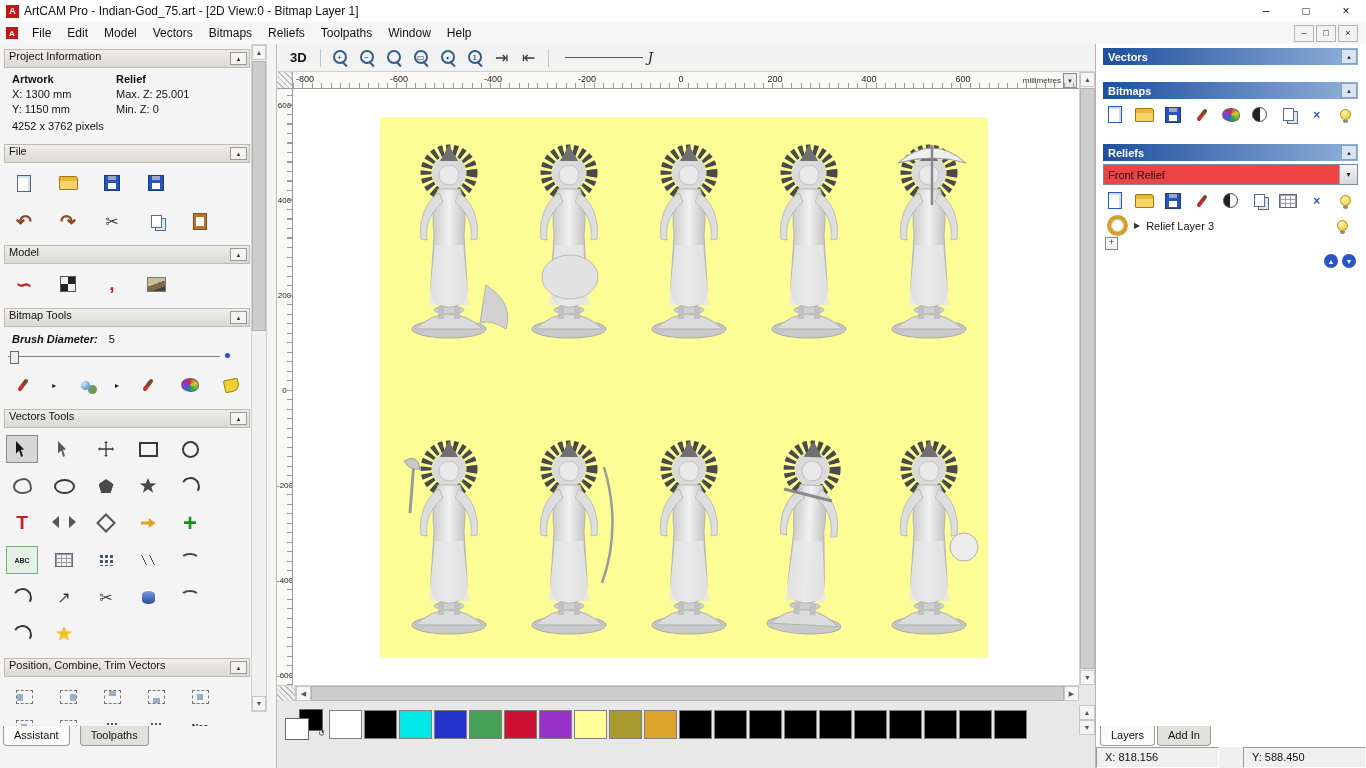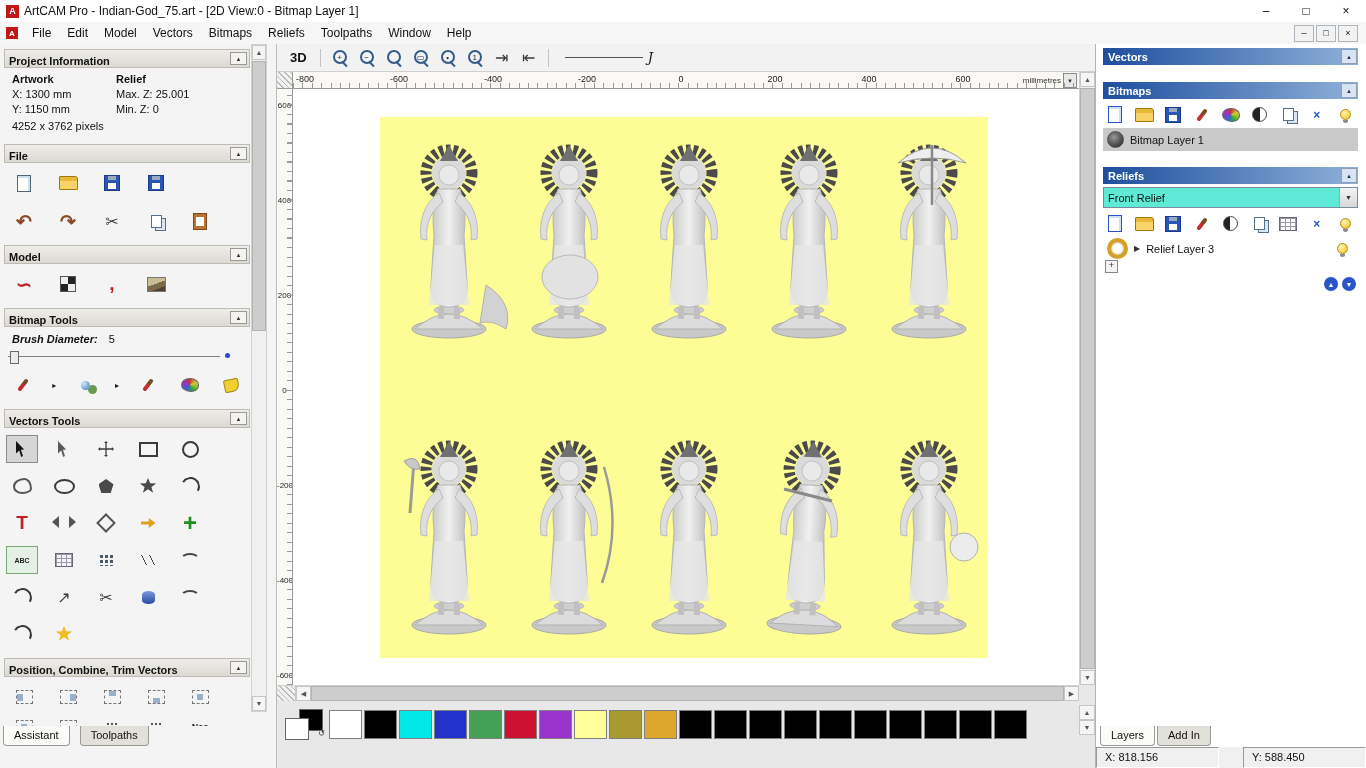--- a/index.html
+++ b/index.html
@@ -69,21 +69,21 @@
   .i-dots-sm::before{content:"";width:12px;height:10px;background:radial-gradient(#555 1px,transparent 1.2px) 0 0/4px 4px;}
   .t-nes{font-size:9px;font-weight:bold;color:#222;}
   .i-zoom{font-size:8px;line-height:1;color:#123;}
   .i-zoom::before{content:"";position:absolute;left:5px;top:3px;width:10px;height:10px;border:2px solid #345a8a;border-radius:50%;}
   .i-zoom::after{content:"";position:absolute;right:4px;bottom:4px;width:7px;height:2px;background:#345a8a;transform:rotate(45deg);}
   .torus{width:13px;height:13px;border-radius:50%;border:4px solid #d4a028;box-shadow:inset 0 0 2px #8a6a10;background:#fff;}
   .bthumb{width:15px;height:15px;border-radius:50%;background:radial-gradient(circle at 40% 35%,#999,#1a1a1a);border:1px solid #555;}
   
   .left{position:absolute;left:0;top:44px;width:277px;bottom:0;background:#f4f4f4;border-right:1px solid #bcbcbc;box-sizing:border-box;}
   .left-content{position:absolute;left:4px;top:2px;width:246px;}
-  .sec-h{height:17px;background:linear-gradient(#eeede9,#dbd9d2);border:1px solid #bdbbb4;display:flex;align-items:flex-end;font-weight:bold;padding:0 4px;position:relative;margin-top:6px;cursor:pointer;}
+  .sec-h{height:17px;background:linear-gradient(#eeede9,#dbd9d2);border:1px solid #bdbbb4;display:flex;align-items:flex-start;font-weight:normal;padding:0 4px;position:relative;margin-top:6px;cursor:pointer;}
   .colbtn{position:absolute;right:2px;top:2px;width:15px;height:11px;background:#f4f3f0;border:1px solid #999;font-size:6px;display:flex;align-items:center;justify-content:center;color:#333;cursor:pointer;}
   .info{display:grid;grid-template-columns:104px 1fr;padding:4px 8px 2px;line-height:15px;}
   .info b{font-weight:bold;}
   .info-full{padding:0 8px 4px;line-height:15px;}
   .iconrow{display:flex;align-items:center;gap:12px;padding:6px 4px 4px;}
   .brush-row{padding:6px 8px 0;font-style:italic;font-weight:bold;}
   .brush-row .val{font-style:normal;font-weight:normal;margin-left:8px;}
   .slider{position:relative;height:14px;margin:4px 12px 2px 4px;}
   .slider .track{position:absolute;left:0;right:18px;top:7px;height:1px;background:#808080;}
   .slider .handle{position:absolute;left:2px;top:2px;width:7px;height:11px;background:#ececec;border:1px solid #6a6a6a;cursor:pointer;}
@@ -134,21 +134,21 @@
   .mini-scroll{position:absolute;right:0;top:2px;width:16px;}
   
   .right{position:absolute;right:0;top:44px;width:271px;bottom:0;background:#ffffff;border-left:1px solid #b4b4b4;box-sizing:border-box;}
   .rp-pad{position:absolute;left:7px;right:8px;top:2px;}
   .rp-h{height:17px;background:linear-gradient(90deg,#1e4f9e,#8fb0d8);color:#fff;font-weight:bold;display:flex;align-items:center;padding:0 5px;position:relative;margin-top:4px;}
   .rp-hbtn{position:absolute;right:1px;top:1px;bottom:1px;width:16px;background:#d8e4f4;border:1px solid #8aa0b8;color:#234;font-size:6px;display:flex;align-items:center;justify-content:center;box-sizing:border-box;cursor:pointer;}
   .bar-s{display:flex;align-items:center;gap:4px;padding:4px 0 2px;}
   .bar-s .icn{width:24px;height:21px;font-size:12px;}
   .layer-row{display:flex;align-items:center;gap:6px;height:23px;padding:0 4px;cursor:pointer;}
   .layer-row.sel{background:#c9c9c9;}
-  .rp-select{display:flex;align-items:center;height:19px;border:1px solid #7a8aa0;background:#5eead4;margin-top:3px;cursor:pointer;}
+  .rp-select{display:flex;align-items:center;height:19px;border:1px solid #7a8aa0;background:#ef4444;margin-top:3px;cursor:pointer;}
   .rp-select .val{flex:1;padding:0 4px;}
   .rp-select .dd{width:17px;height:100%;background:linear-gradient(#f4f4f4,#d8d8d8);border-left:1px solid #9aa8b8;display:flex;align-items:center;justify-content:center;font-size:7px;color:#333;}
   .expander{font-size:8px;color:#333;}
   .plusbtn{width:11px;height:11px;border:1px solid #888;background:#f4f4f4;font-size:9px;line-height:9px;text-align:center;color:#333;margin-left:2px;cursor:pointer;}
   .navcircs{display:flex;gap:4px;justify-content:flex-end;padding:4px 2px 0;}
   .circ{width:14px;height:14px;border-radius:50%;background:#2a55c8;color:#fff;font-size:7px;display:flex;align-items:center;justify-content:center;cursor:pointer;}
   .rtabs{position:absolute;left:4px;bottom:22px;display:flex;gap:2px;}
   .statusbar{position:absolute;left:0;right:0;bottom:0;height:21px;display:flex;background:#f0f0f0;gap:24px;}
   .scell{flex:1;border:1px solid;border-color:#9a9a9a #ffffff #ffffff #9a9a9a;background:#f0f0f0;padding:3px 8px 0;box-sizing:border-box;font-size:11px;}
 </style>
@@ -476,24 +476,20 @@
           <span class="icn i-page c-blue"></span>
           <span class="icn i-folder"></span>
           <span class="icn i-floppy"></span>
           <span class="icn i-brush"></span>
           <span class="icn i-palette"></span>
           <span class="icn i-contrast"></span>
           <span class="icn i-copy"></span>
           <span class="icn c-blue2">×</span>
           <span class="icn i-bulb"></span>
         </div>
-      <div class="layer-row sel">
-        <span class="bthumb"></span>
-        <span>Bitmap Layer 1</span>
-      </div>
       <div style="height:12px"></div>
       <div class="rp-h">
         <span>Reliefs</span>
         <span class="rp-hbtn">▲</span>
       </div>
       <div class="rp-select">
         <span class="val">Front Relief</span>
         <span class="dd">▼</span>
       </div>
       <div class="bar-s">

